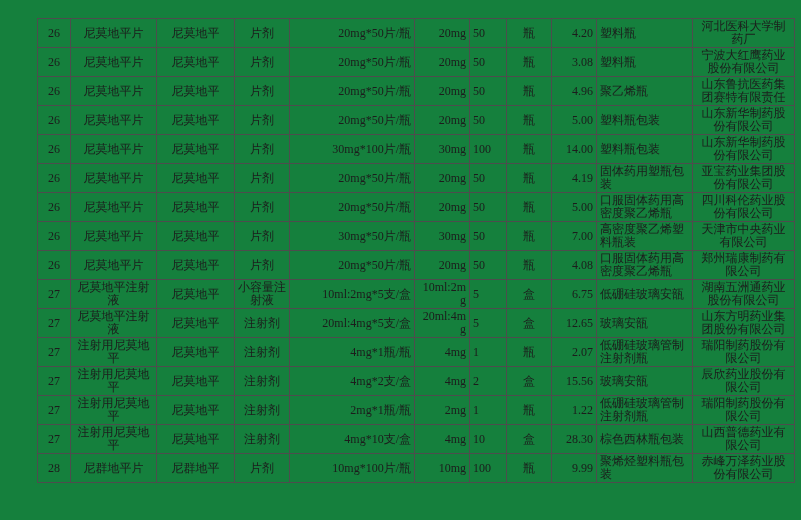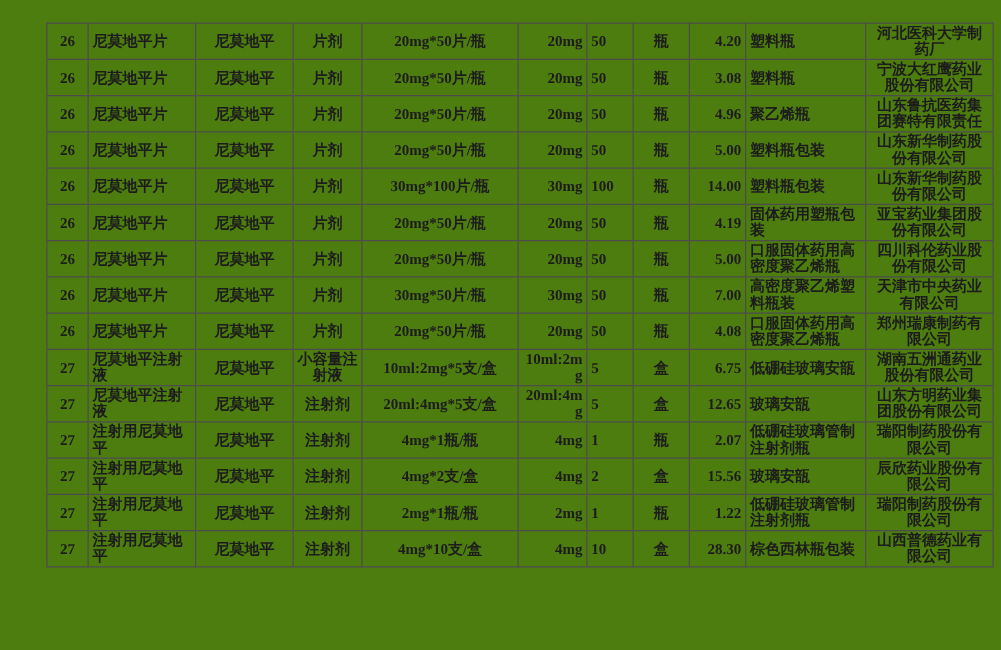--- a/index.html
+++ b/index.html
@@ -11,22 +11,21 @@
     width: 801px;
     height: 520px;
     position: relative;
     overflow: hidden;
     font-family: "Liberation Serif", "DejaVu Serif", serif;
     color: #1c1c1c;
   }
   .page {
     position: absolute;
     inset: 0;
-    background: #4d7c0f;
-    font-weight: bold;
+    background: #15803d;
   }
   table.price-table {
     position: absolute;
     left: 37px;
     top: 18px;
     width: 757px;
     border-collapse: collapse;
     table-layout: fixed;
   }
   table.price-table td {
@@ -35,24 +34,24 @@
     line-height: 13px;
     padding: 1px 3px;
     vertical-align: middle;
     overflow: hidden;
     word-break: break-all;
   }
   table.price-table tr {
     height: 29px;
   }
   .c-no     { text-align: center; }
-  .c-name   { text-align: left; }
+  .c-name   { text-align: center; }
   .c-generic{ text-align: center; }
   .c-form   { text-align: center; }
-  .c-spec   { text-align: center; }
+  .c-spec   { text-align: right; }
   .c-strength { text-align: right; }
   .c-qty    { text-align: left; }
   .c-unit   { text-align: center; }
   .c-price  { text-align: right; }
   .c-pack   { text-align: left; margin-left: 29px; }
   .c-mfr    { text-align: center; margin-left: 24px; }
 </style>
 </head>
 <body>
 
@@ -260,15 +259,28 @@
     <td class="c-generic">尼莫地平</td>
     <td class="c-form">注射剂</td>
     <td class="c-spec">4mg*10支/盒</td>
     <td class="c-strength">4mg</td>
     <td class="c-qty">10</td>
     <td class="c-unit">盒</td>
     <td class="c-price">28.30</td>
     <td class="c-pack">棕色西林瓶包装</td>
     <td class="c-mfr">山西普德药业有限公司</td>
   </tr>
+        <tr>
+    <td class="c-no">28</td>
+    <td class="c-name">尼群地平片</td>
+    <td class="c-generic">尼群地平</td>
+    <td class="c-form">片剂</td>
+    <td class="c-spec">10mg*100片/瓶</td>
+    <td class="c-strength">10mg</td>
+    <td class="c-qty">100</td>
+    <td class="c-unit">瓶</td>
+    <td class="c-price">9.99</td>
+    <td class="c-pack">聚烯烃塑料瓶包装</td>
+    <td class="c-mfr">赤峰万泽药业股份有限公司</td>
+  </tr>
       </tbody>
   </table>
 </div>
 
 </body></html>

